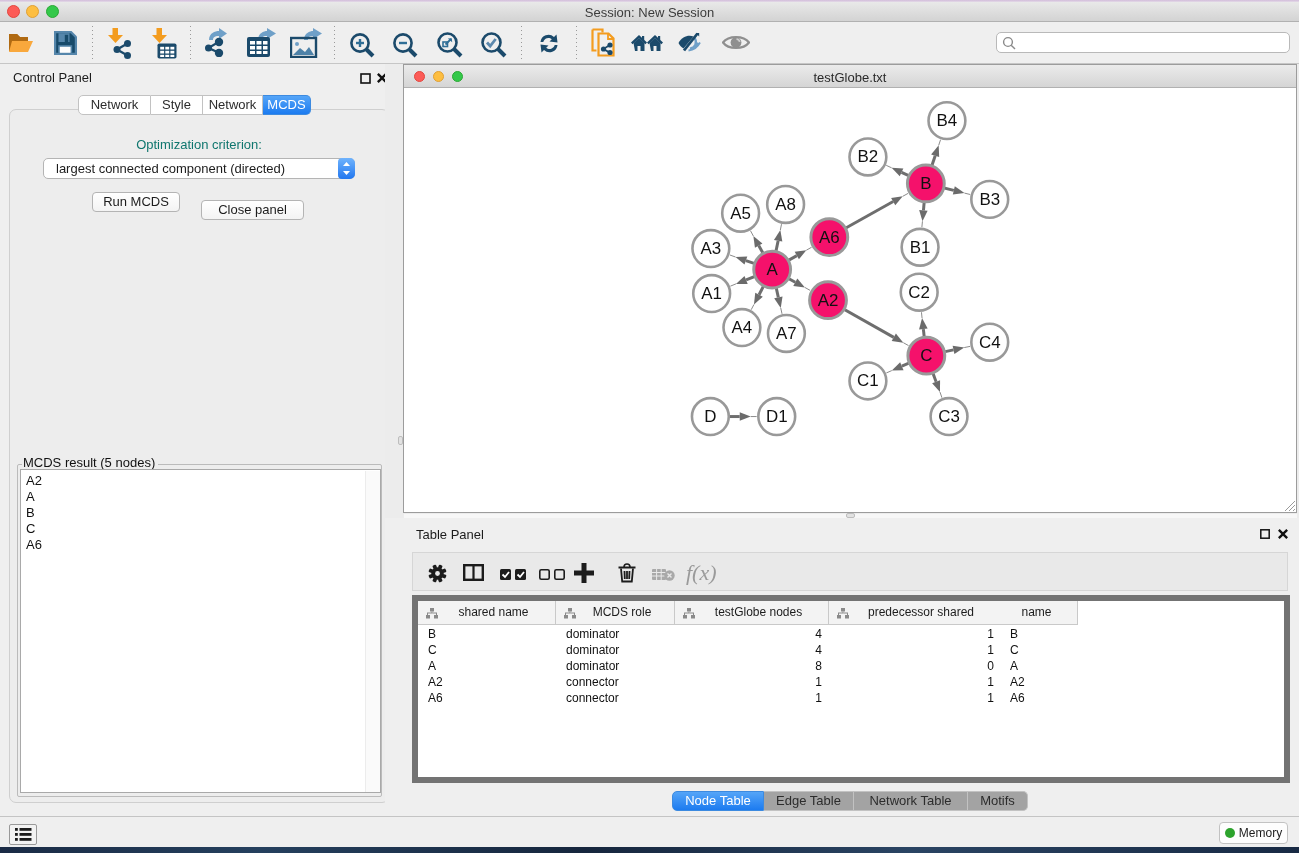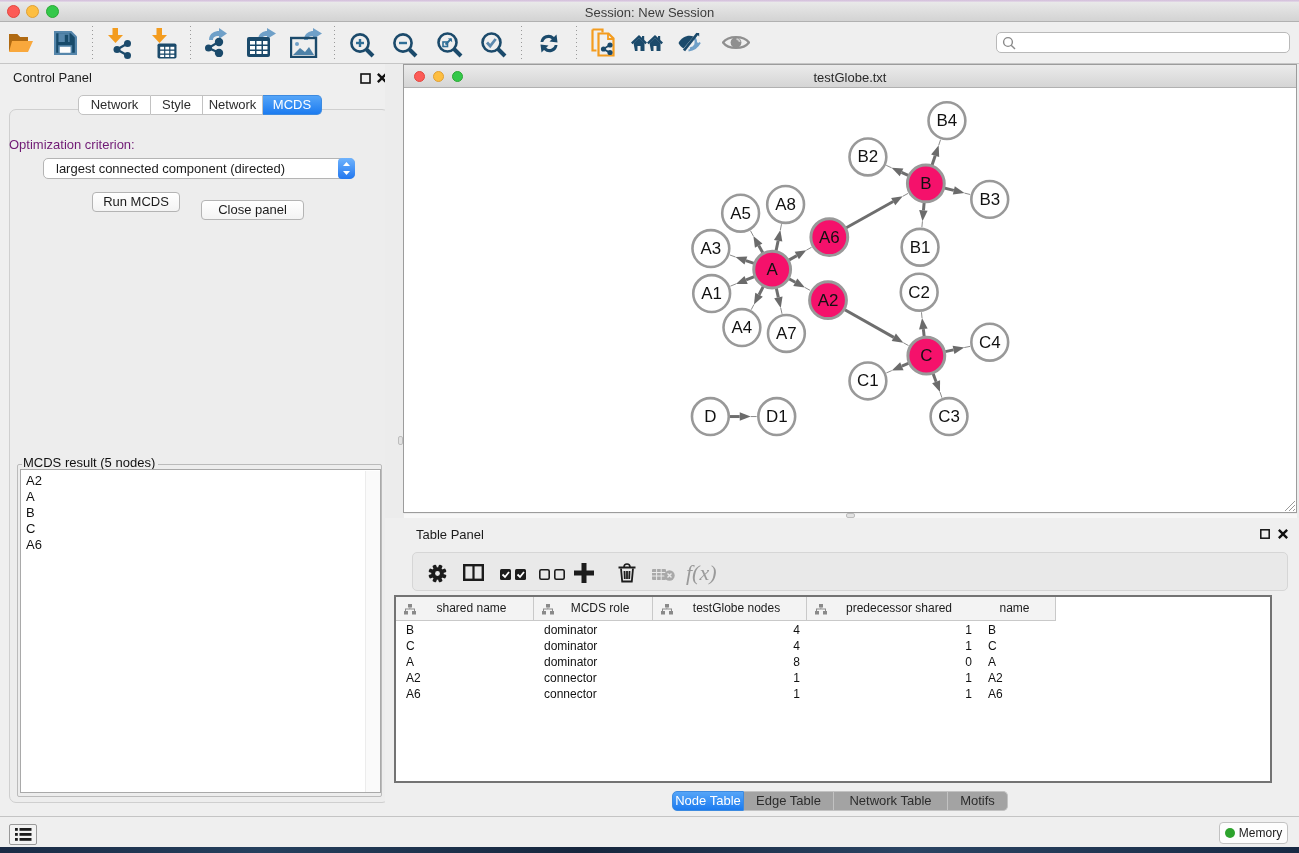--- a/index.html
+++ b/index.html
@@ -9,33 +9,33 @@
 .ttxt{left:0;top:5px;width:1299px;text-align:center;font-size:13px;color:#3c3c3c}
 .tl{border-radius:50%;width:13px;height:13px;top:5px}
 .toolbar{left:0;top:23px;width:1299px;height:41px;background:#efefef;border-bottom:1px solid #c6c6c6}
 .vsep{top:26px;height:35px;width:1px;background-image:linear-gradient(#9a9a9a 30%,rgba(0,0,0,0) 0%);background-size:1px 4px;background-repeat:repeat-y}
 .search{left:996px;top:32px;width:294px;height:21px;background:#fff;border:1px solid #b9b9b9;border-radius:5px}
 .leftpanel{left:0;top:64px;width:392px;height:752px;background:#efefef;border-right:1px solid #dcdcdc}
 .cptitle{left:13px;top:70px;font-size:13px;color:#1c1c1c}
 .subpanel{left:9px;top:109px;width:380px;height:694px;background:#ededed;border:1px solid #cfcfcf;border-radius:7px}
 .tabs{top:95px;height:20px;display:flex}
 .tabseg{height:20px;border:1px solid #c2c2c2;border-left:none;background:#fff;font-size:13px;color:#2c2c2c;text-align:center;line-height:18px}
-.optlabel{left:9px;top:137px;width:380px;text-align:left;font-size:13px;color:#701a75}
+.optlabel{left:9px;top:137px;width:380px;text-align:center;font-size:13px;color:#0f766e}
 .dropdown{left:43px;top:158px;width:312px;height:21px;background:#fff;border:1px solid #b4b4b4;border-radius:5px;font-size:13px;color:#1c1c1c;line-height:19px;padding-left:12px}
 .stepper{left:338px;top:158px;width:17px;height:21px;border-radius:4px 5px 5px 4px;background:linear-gradient(#6fb3fd,#2277ef)}
 .btn{height:20px;background:linear-gradient(#ffffff,#f3f3f3);border:1px solid #b4b4b4;border-radius:4px;font-size:13px;color:#1c1c1c;text-align:center;line-height:18px}
 .listbox{left:20px;top:469px;width:361px;height:324px;background:#fff;border:1px solid #a9a9a9;font-size:13px;color:#111;padding:3px 0 0 5px;line-height:16px}
 .sbtrack{left:344px;top:1px;width:15px;height:321px;background:#fafafa;border-left:1px solid #ececec;position:absolute}
 .netarea{left:385px;top:64px;width:914px;height:454px;background:#ececec}
 .netwin{left:403px;top:64px;width:894px;height:449px;border:1px solid #9c9c9c;background:#fff}
 .nettitle{left:0;top:0;width:892px;height:23px;background:linear-gradient(#ebebeb,#d5d5d5);border-bottom:1px solid #b1b1b1}
 .tpanel{left:385px;top:518px;width:914px;height:298px;background:#efefef}
 .tptitle{left:31px;top:9px;font-size:13px;color:#1c1c1c;position:absolute}
-.tptool{left:27px;top:34px;width:876px;height:39px;background:#e9e9e9;border:1px solid #d6d6d6;border-radius:5px;position:absolute}
-.tbox{left:9px;top:77px;width:878px;height:188px;background:#fff;border:2px solid #737373;position:absolute;overflow:hidden}
+.tptool{left:27px;top:34px;width:876px;height:39px;background:#e9e9e9;border:1px solid #d6d6d6;border-radius:0;position:absolute}
+.tbox{left:27px;top:77px;width:878px;height:188px;background:#fff;border:6px solid #737373;position:absolute;overflow:hidden}
 .th{position:absolute;top:0;height:24px;background:#f3f3f3;border-right:1px solid #c9c9c9;border-bottom:1px solid #c9c9c9;font-size:12px;color:#1c1c1c;text-align:center;line-height:23px}
 .td{position:absolute;font-size:12px;color:#111;height:16px;line-height:16px}
 .btabs{top:791px;height:20px;display:flex;position:absolute}
 .btabseg{height:20px;border:1px solid #c2c2c2;border-left:none;background:#a3a3a3;font-size:13px;color:#2c2c2c;text-align:center;line-height:18px}
 .statusbar{left:0;top:816px;width:1299px;height:31px;background:#efefef;border-top:1px solid #c4c4c4}
 .darkstrip{left:0;top:847px;width:1299px;height:6px;background:linear-gradient(90deg,#1a2b45,#25405e 20%,#16263d 45%,#2a4463 70%,#182a44)}
 .membtn{left:1219px;top:822px;width:69px;height:22px;background:#fdfdfd;border:1px solid #c2c2c2;border-radius:4px;font-size:12px;color:#1c1c1c;line-height:20px;text-align:center}
 .listbtn{left:9px;top:824px;width:28px;height:21px;background:#f2f2f2;border:1px solid #999;border-radius:2px}
 svg{display:block}
 </style></head><body>
@@ -197,21 +197,21 @@
     <rect x="1" y="1" width="9" height="9" fill="none" stroke="#111" stroke-width="1.6"></rect>
   </svg>
 <svg class="abs" style="left:377px;top:73px" width="10" height="10" viewBox="0 0 12 12">
     <path d="M2 0 L6 4 L10 0 L12 2 L8 6 L12 10 L10 12 L6 8 L2 12 L0 10 L4 6 L0 2z" fill="#111"></path>
   </svg>
 <div class="abs subpanel"></div>
 <div class="abs tabs" style="left:78px">
 <div class="tabseg" style="width:73px;border-left:1px solid #c2c2c2;border-radius:5px 0 0 5px">Network</div>
 <div class="tabseg" style="width:52px">Style</div>
 <div class="tabseg" style="width:60px">Network</div>
-<div class="tabseg" style="width:59px;border-radius:0 5px 5px 0;background:linear-gradient(#55a5f8,#1c7bf0);color:#fff;border-color:#3c8ae0">MCDS</div>
+<div class="tabseg" style="width:48px;border-radius:0 5px 5px 0;background:linear-gradient(#55a5f8,#1c7bf0);color:#fff;border-color:#3c8ae0">MCDS</div>
 </div>
 <div class="abs optlabel">Optimization criterion:</div>
 <div class="abs dropdown">largest connected component (directed)</div>
 <div class="abs stepper">
     <svg width="17" height="21" viewBox="0 0 17 21">
       <path d="M8.5 4 L12 8 H5z" fill="#fff"></path>
       <path d="M8.5 17 L5 13 H12z" fill="#fff"></path>
     </svg>
   </div>
 <div class="abs btn" style="left:92px;top:192px;width:88px">Run MCDS</div>
@@ -474,21 +474,21 @@
       <div class="td" style="left:257px;top:73px;width:147px;text-align:right">1</div>
       <div class="td" style="left:411px;top:73px;width:165px;text-align:right">1</div>
       <div class="td" style="left:592px;top:73px;width:70px">A2</div>
       <div class="td" style="left:10px;top:89px;width:120px">A6</div>
       <div class="td" style="left:148px;top:89px;width:105px">connector</div>
       <div class="td" style="left:257px;top:89px;width:147px;text-align:right">1</div>
       <div class="td" style="left:411px;top:89px;width:165px;text-align:right">1</div>
       <div class="td" style="left:592px;top:89px;width:70px">A6</div>
 </div>
 <div class="btabs" style="left:287px;top:273px">
-<div class="btabseg" style="width:72px;border-left:1px solid #c2c2c2;border-radius:5px 0 0 5px;background:linear-gradient(#55a5f8,#1c7bf0);color:#fff;border-color:#3c8ae0">Node Table</div>
+<div class="btabseg" style="width:92px;border-left:1px solid #c2c2c2;border-radius:5px 0 0 5px;background:linear-gradient(#55a5f8,#1c7bf0);color:#fff;border-color:#3c8ae0">Node Table</div>
 <div class="btabseg" style="width:90px">Edge Table</div>
 <div class="btabseg" style="width:114px">Network Table</div>
 <div class="btabseg" style="width:60px;border-radius:0 5px 5px 0">Motifs</div>
 </div>
 </div>
 
 <div class="abs statusbar"></div>
 <div class="abs listbtn">
     <svg width="26" height="19" viewBox="0 0 26 19">
       <g fill="#1c1c1c">

